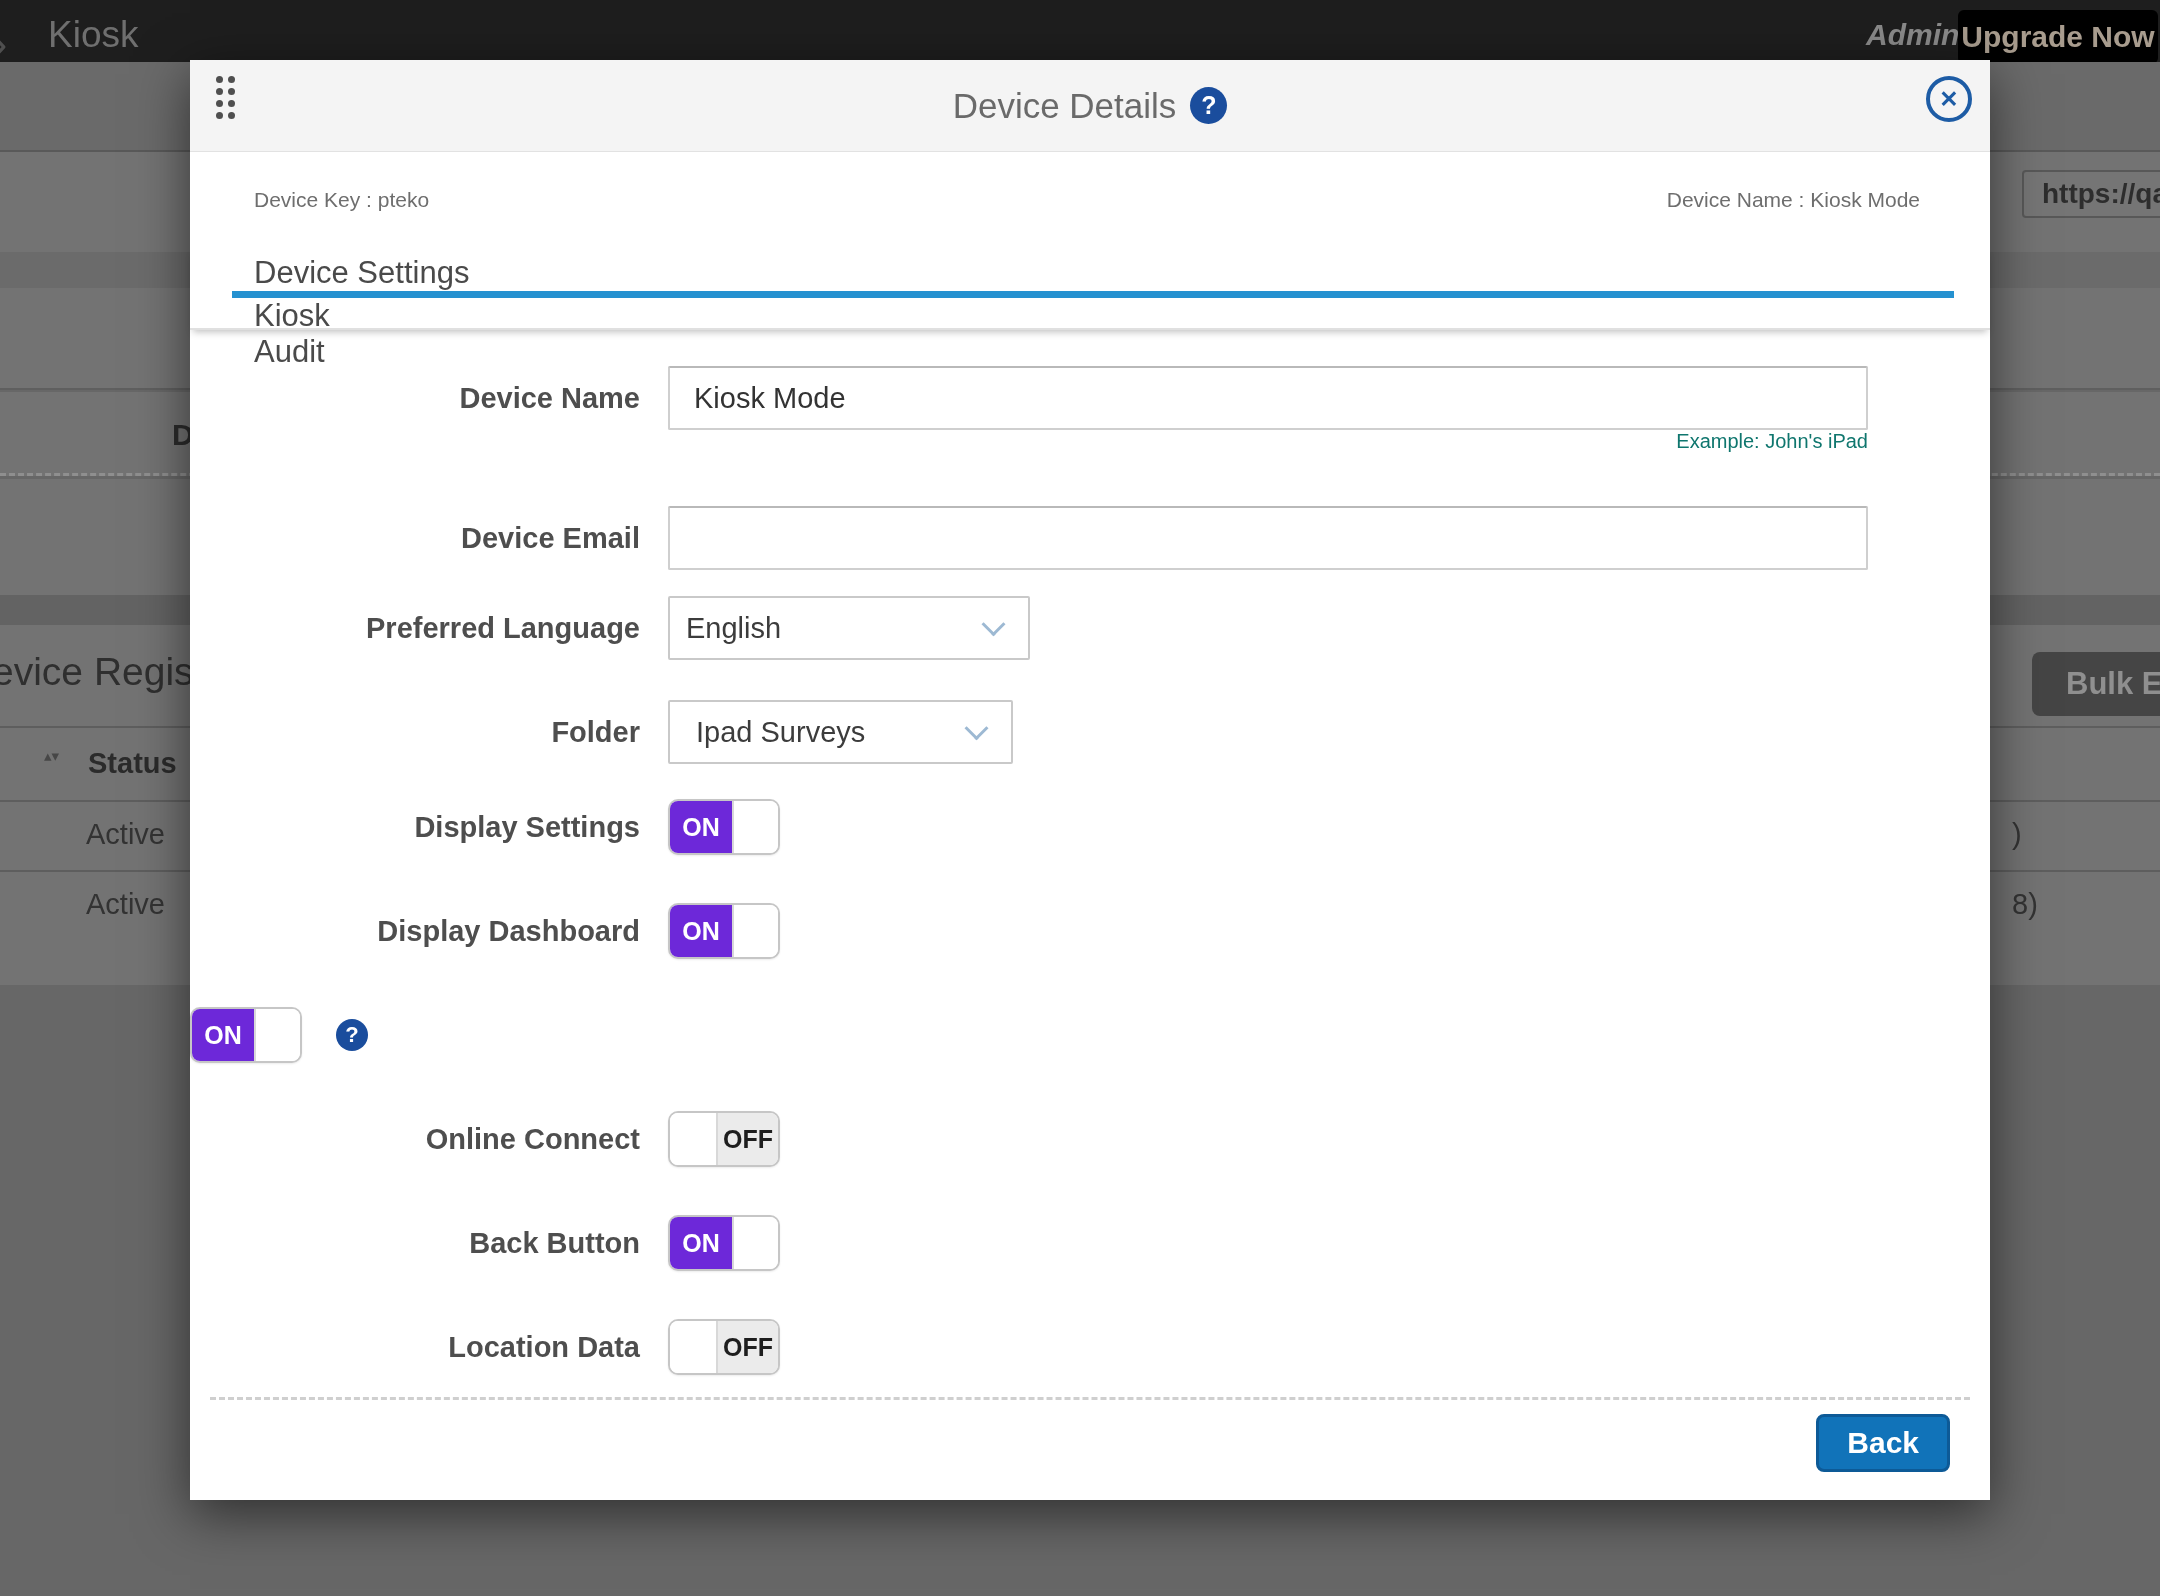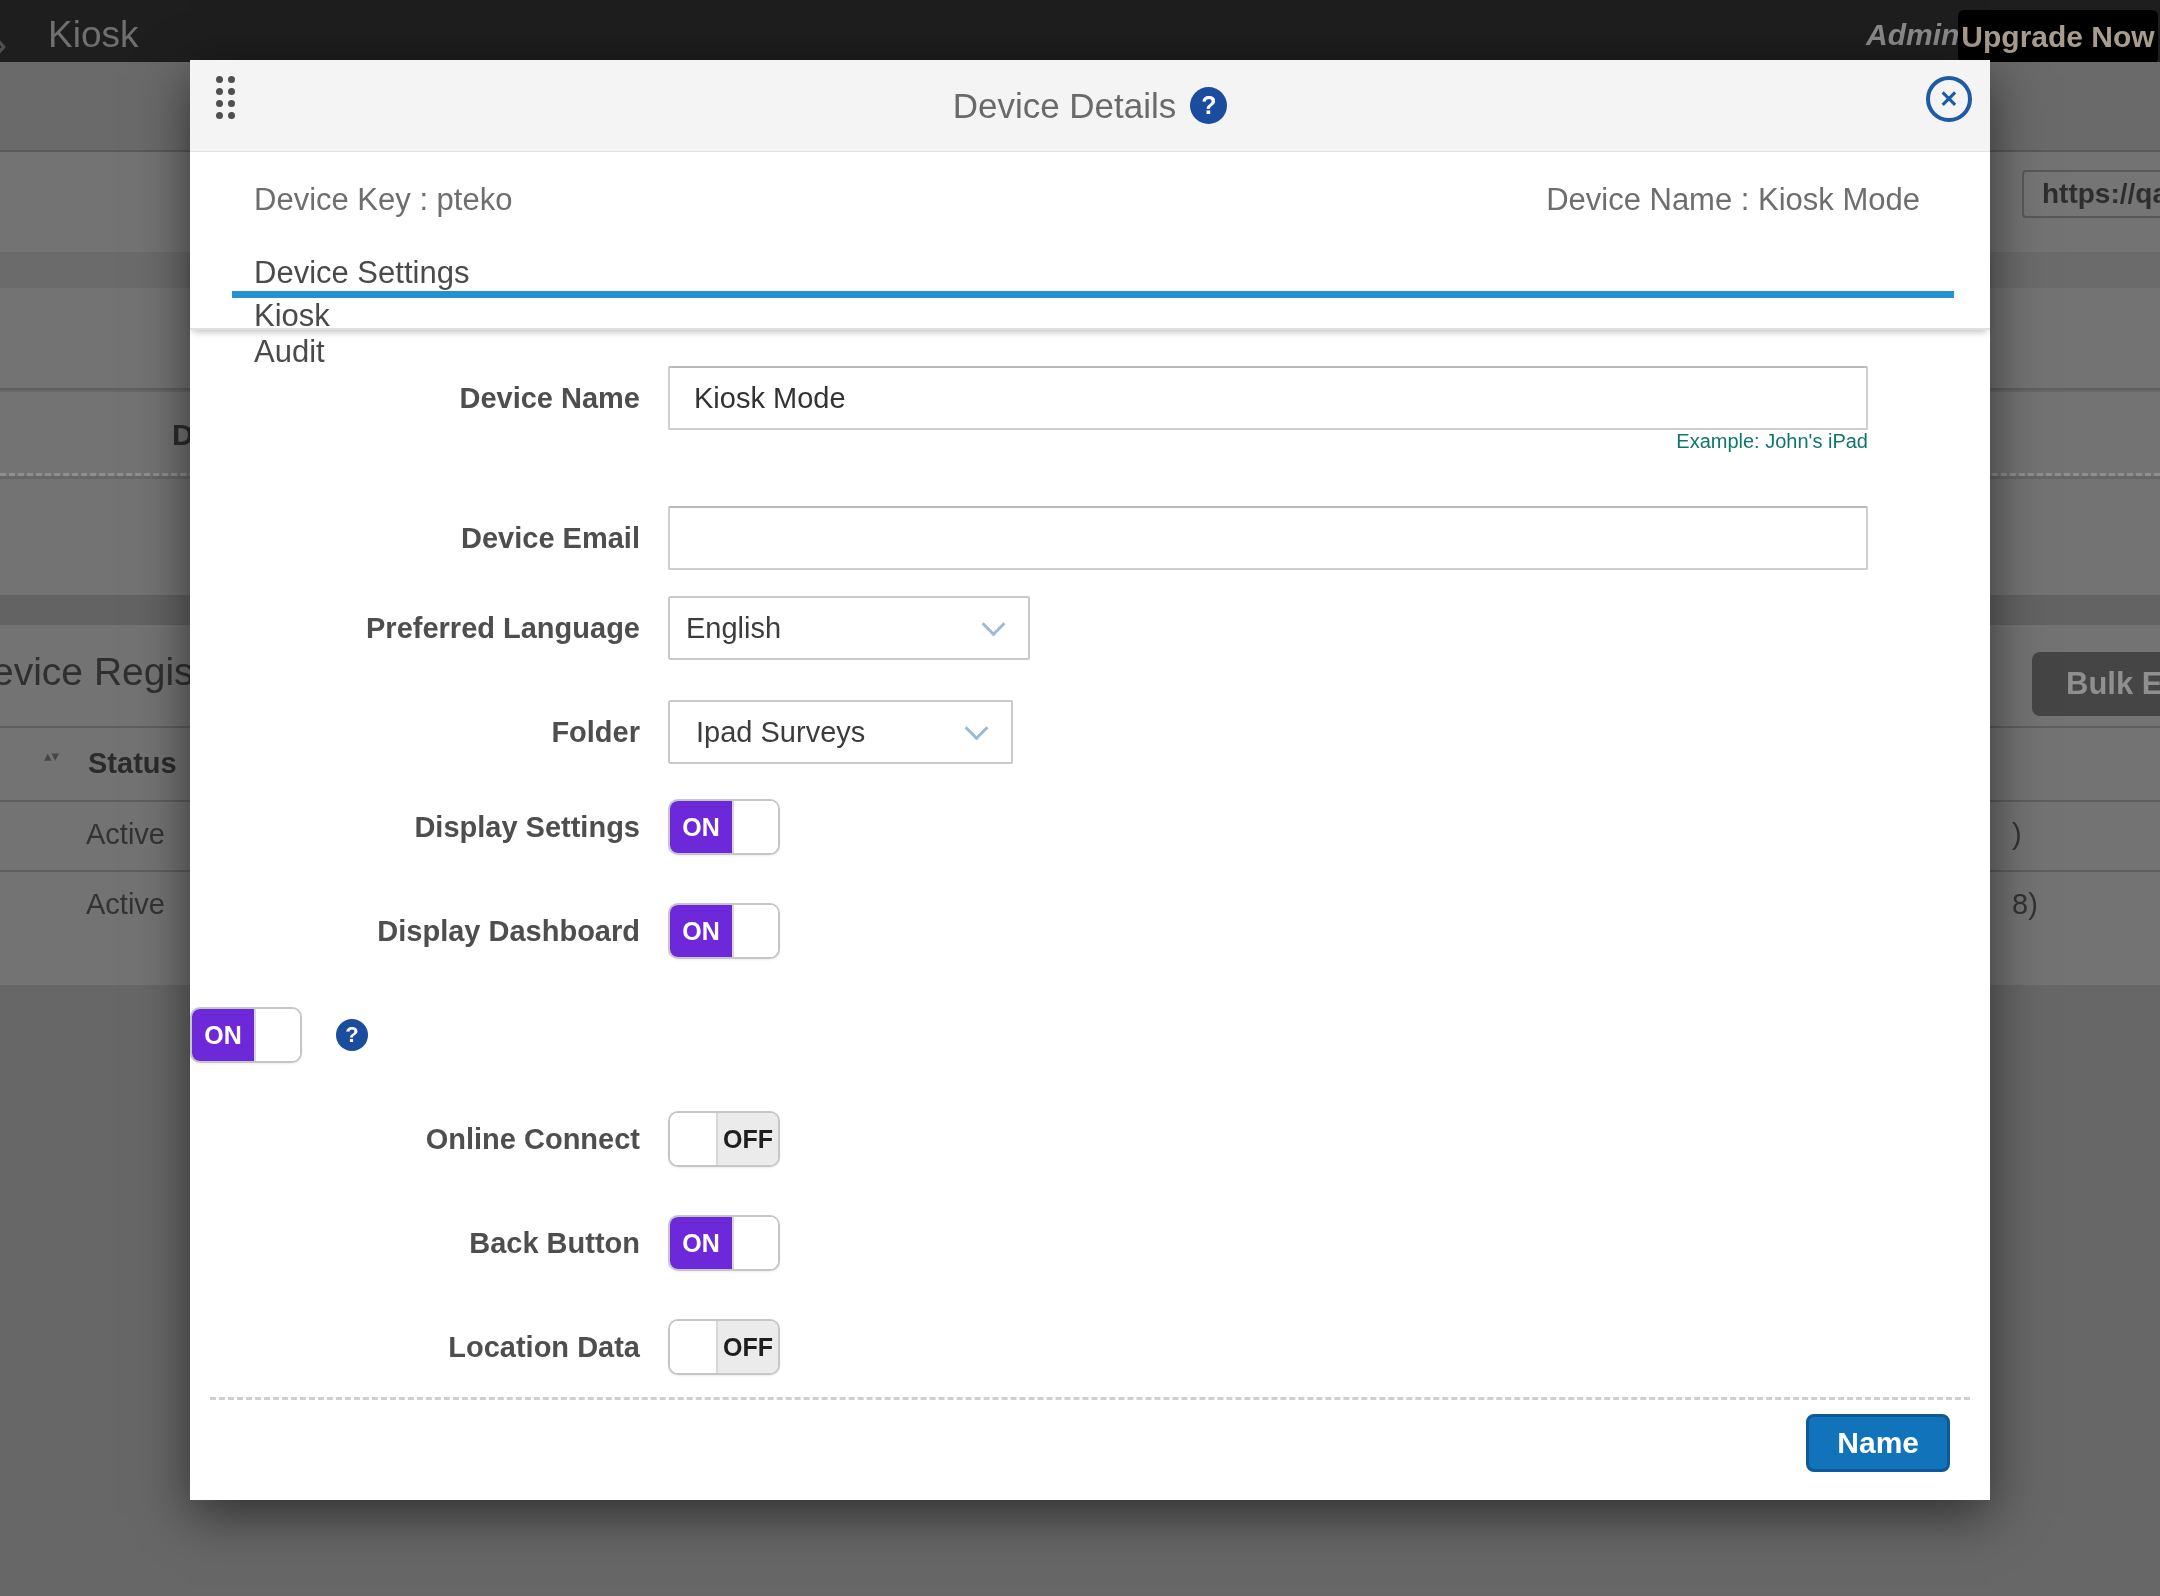--- a/index.html
+++ b/index.html
@@ -52,21 +52,21 @@
   .m-title { font-size:35px; color:#6a6a6a; font-weight:500; display:flex; align-items:center; gap:14px; }
   .help-badge { width:37px; height:37px; border-radius:50%; background:#1a4d9d; color:#fff;
     font-size:25px; font-weight:700; display:flex; align-items:center; justify-content:center; }
   .drag-dots { position:absolute; left:26px; top:16px; display:grid; grid-template-columns:7px 7px; gap:5px; }
   .drag-dots span { width:7px; height:7px; border-radius:50%; background:#4f4f4f; }
   .close-btn { position:absolute; right:18px; top:16px; width:46px; height:46px; border-radius:50%;
     border:4px solid #1d5ca5; color:#1d5ca5; display:flex; align-items:center; justify-content:center;
     font-size:23px; font-weight:900; cursor:pointer; }
 
   .m-info { height:96px; display:flex; align-items:center; justify-content:space-between;
-    padding:0 70px 0 64px; font-size:31px; color:#6e6e6e; }
+    padding:0 70px 0 64px; font-size:21px; color:#6e6e6e; }
   .m-tabs { height:82px; display:flex; align-items:stretch; padding-left:42px; border-bottom:2px solid #e0e0e0;
     box-shadow:0 5px 7px -3px rgba(0,0,0,.25); position:relative;flex-direction:column; }
   .m-tab { display:flex; align-items:center; padding:0 22px; margin-right:36px; font-size:31px; color:#4a4a4a; cursor:pointer; }
   .m-tab.active { border-bottom:7px solid #2591d0; padding-top:7px; }
 
   .m-form { padding-top:36px; }
   .frow { display:flex; align-items:center; margin-bottom:0; }
   .flabel { width:450px; text-align:right; margin-right:28px; font-size:29px; font-weight:700; color:#4e4e4e; }
   .tinput { width:1200px; height:64px; border:2px solid #cfcfcf; border-top-color:#b9b9b9; border-radius:2px;
     font-size:29px; color:#333; padding:0 24px; font-family:"Liberation Sans", sans-serif; background:#fff; }
@@ -247,17 +247,17 @@
         <span class="flabel">Location Data</span>
         <div class="toggle off">
           <span class="state">OFF</span>
             <span class="knob"></span>
         </div>
       </div>
 
     </div>
 
     <div class="m-footer">
-      <button class="save-btn">Name</button>
+      <button class="save-btn">Back</button>
     </div>
 
   </div>
 </div>
 
 </body></html>

